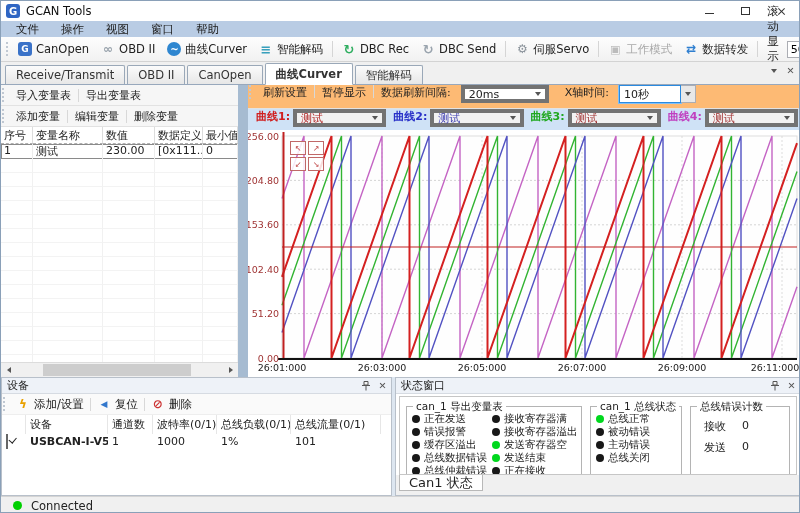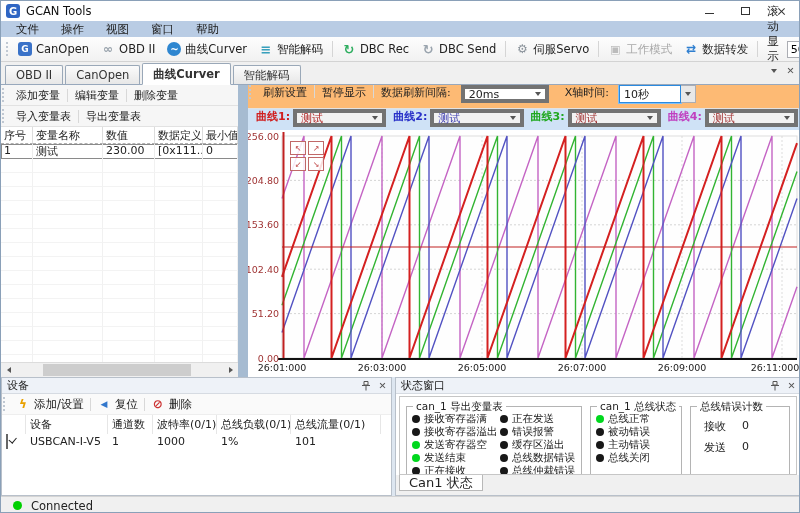--- a/index.html
+++ b/index.html
@@ -194,47 +194,48 @@
           <span class="tblabel">数据转发</span>
         </div>
       </div>
     <span class="tsep"></span>
     <span class="framelabel">滚动显示帧数:</span>
     <input class="frameinput" value="5000" style="">
   </div>
 
   <div class="tabstrip">
     <div id="tabs" style="display:flex;align-items:flex-end">
+        <div class="tab">Receive/Transmit</div>
         <div class="tab">OBD II</div>
         <div class="tab">CanOpen</div>
         <div class="tab active">曲线Curver</div>
         <div class="tab">智能解码</div>
       </div>
     <div class="tabctrl">
       <span class="tri-down"></span>
       <span class="xicon small"></span>
     </div>
   </div>
 
   <div class="main">
 
     <div class="leftpanel">
+      <div class="ptoolbar" id="vtb1">
+        <span class="grip"></span>
+      <span class="ptbtn">导入变量表</span>
+          <span class="psep"></span>
+          <span class="ptbtn">导出变量表</span>
+        </div>
       <div class="ptoolbar" id="vtb2">
         <span class="grip"></span>
       <span class="ptbtn">添加变量</span>
           <span class="psep"></span>
           <span class="ptbtn">编辑变量</span>
           <span class="psep"></span>
           <span class="ptbtn">删除变量</span>
-        </div>
-      <div class="ptoolbar" id="vtb1">
-        <span class="grip"></span>
-      <span class="ptbtn">导入变量表</span>
-          <span class="psep"></span>
-          <span class="ptbtn">导出变量表</span>
         </div>
       <div class="vartable" id="vartable">
           <div class="vrow vhead">
             <span class="vcell" style="width: 32px;">序号</span>
             <span class="vcell" style="width: 70px;">变量名称</span>
             <span class="vcell" style="width: 52px;">数值</span>
             <span class="vcell" style="width: 48px;">数据定义</span>
             <span class="vcell" style="width: 35px;">最小值</span>
           </div>
           <div class="vrow vdata">
@@ -481,21 +482,21 @@
           <div class="drow dhead">
             <span class="dcell" style="width: 24px;"></span>
             <span class="dcell" style="width: 82px;">设备</span>
             <span class="dcell" style="width: 45px;">通道数</span>
             <span class="dcell" style="width: 64px;">波特率(0/1)</span>
             <span class="dcell" style="width: 74px;">总线负载(0/1)</span>
             <span class="dcell" style="width: 90px;">总线流量(0/1)</span>
           </div>
           <div class="drow ddata">
             <span class="dcell" style="width: 24px;"><span class="chk checked"></span></span>
-            <span class="dcell" style="width: 82px;">USBCAN-I-V5</span>
+            <span class="dcell" style="width: 82px; font-weight: bold;">USBCAN-I-V5</span>
             <span class="dcell" style="width: 45px;">1</span>
             <span class="dcell" style="width: 64px;">1000</span>
             <span class="dcell" style="width: 74px;">1%</span>
             <span class="dcell" style="width: 90px;">101</span>
           </div>
         </div>
     </div>
 
     <div class="bsplit"></div>
 
@@ -511,59 +512,59 @@
           <span class="xicon small"></span>
         </span>
       </div>
       <div class="statusbody" id="statusbody">
           <div class="grp" style="width: 176px;">
             <div class="grp-title">can_1 导出变量表</div>
             <div class="grpcols">
               <div style="width: 84px;">
                 <div class="sitem">
                   <span class="led"></span>
+                  <span>正在发送</span>
+                </div>
+                <div class="sitem">
+                  <span class="led"></span>
+                  <span>错误报警</span>
+                </div>
+                <div class="sitem">
+                  <span class="led"></span>
+                  <span>缓存区溢出</span>
+                </div>
+                <div class="sitem">
+                  <span class="led"></span>
+                  <span>总线数据错误</span>
+                </div>
+                <div class="sitem">
+                  <span class="led"></span>
+                  <span>总线仲裁错误</span>
+                </div>
+              </div>
+              <div style="width: 84px;">
+                <div class="sitem">
+                  <span class="led"></span>
                   <span>接收寄存器满</span>
                 </div>
                 <div class="sitem">
                   <span class="led"></span>
                   <span>接收寄存器溢出</span>
                 </div>
                 <div class="sitem">
                   <span class="led on"></span>
                   <span>发送寄存器空</span>
                 </div>
                 <div class="sitem">
                   <span class="led on"></span>
                   <span>发送结束</span>
                 </div>
                 <div class="sitem">
                   <span class="led"></span>
                   <span>正在接收</span>
-                </div>
-              </div>
-              <div style="width: 84px;">
-                <div class="sitem">
-                  <span class="led"></span>
-                  <span>正在发送</span>
-                </div>
-                <div class="sitem">
-                  <span class="led"></span>
-                  <span>错误报警</span>
-                </div>
-                <div class="sitem">
-                  <span class="led"></span>
-                  <span>缓存区溢出</span>
-                </div>
-                <div class="sitem">
-                  <span class="led"></span>
-                  <span>总线数据错误</span>
-                </div>
-                <div class="sitem">
-                  <span class="led"></span>
-                  <span>总线仲裁错误</span>
                 </div>
               </div>
             </div>
           </div>
           <div class="grp" style="width: 92px;">
             <div class="grp-title">can_1 总线状态</div>
             <div class="sitem">
               <span class="led on"></span>
               <span>总线正常</span>
             </div>

